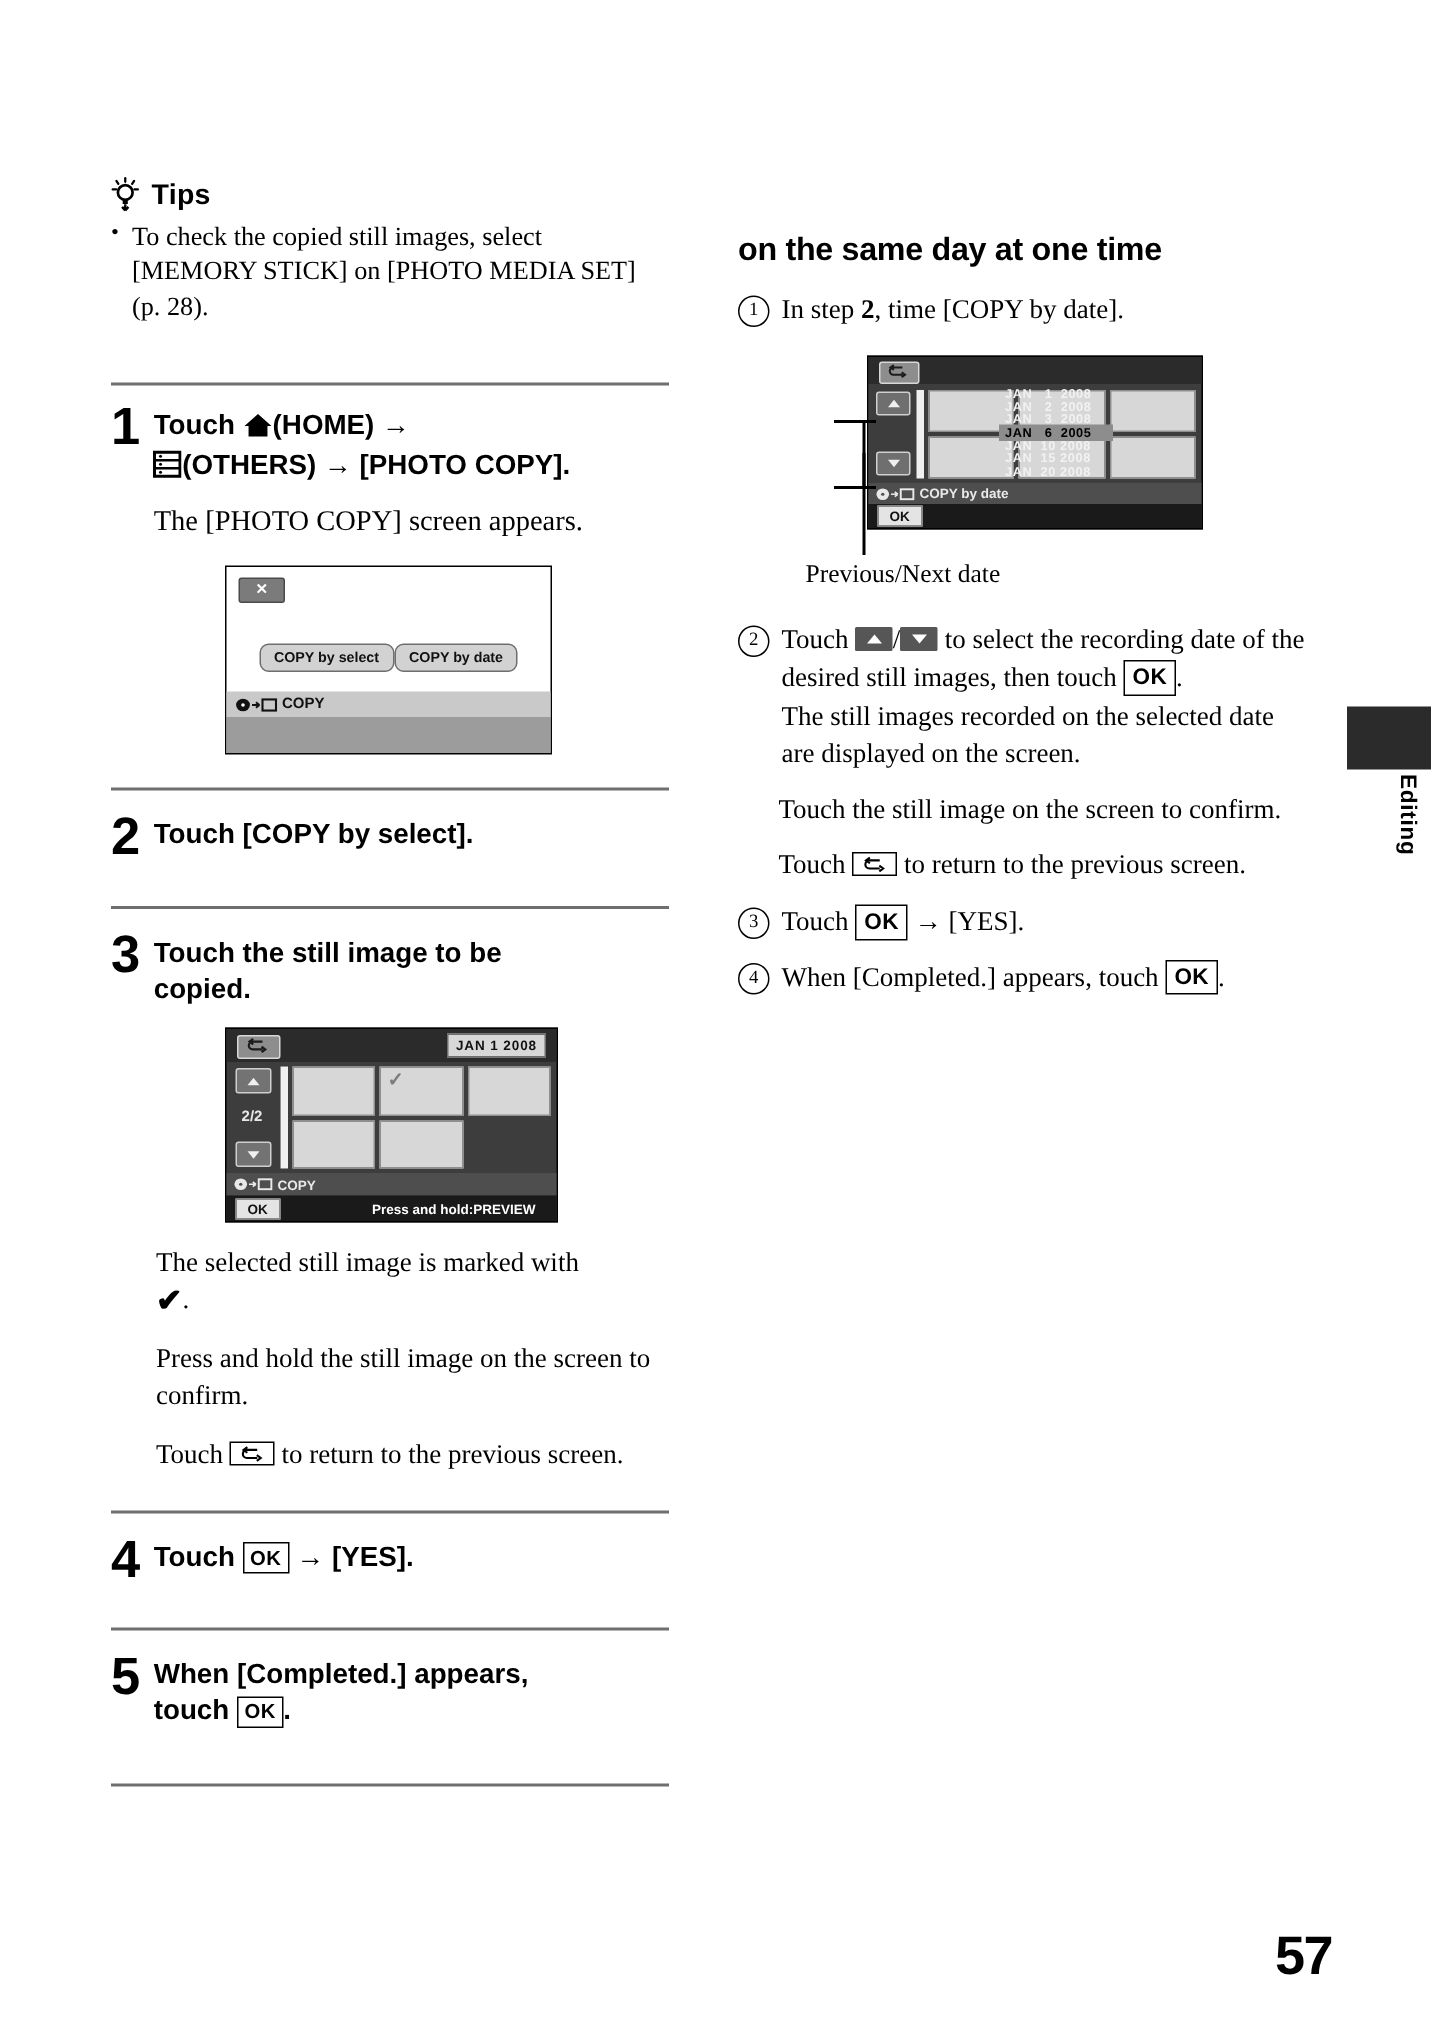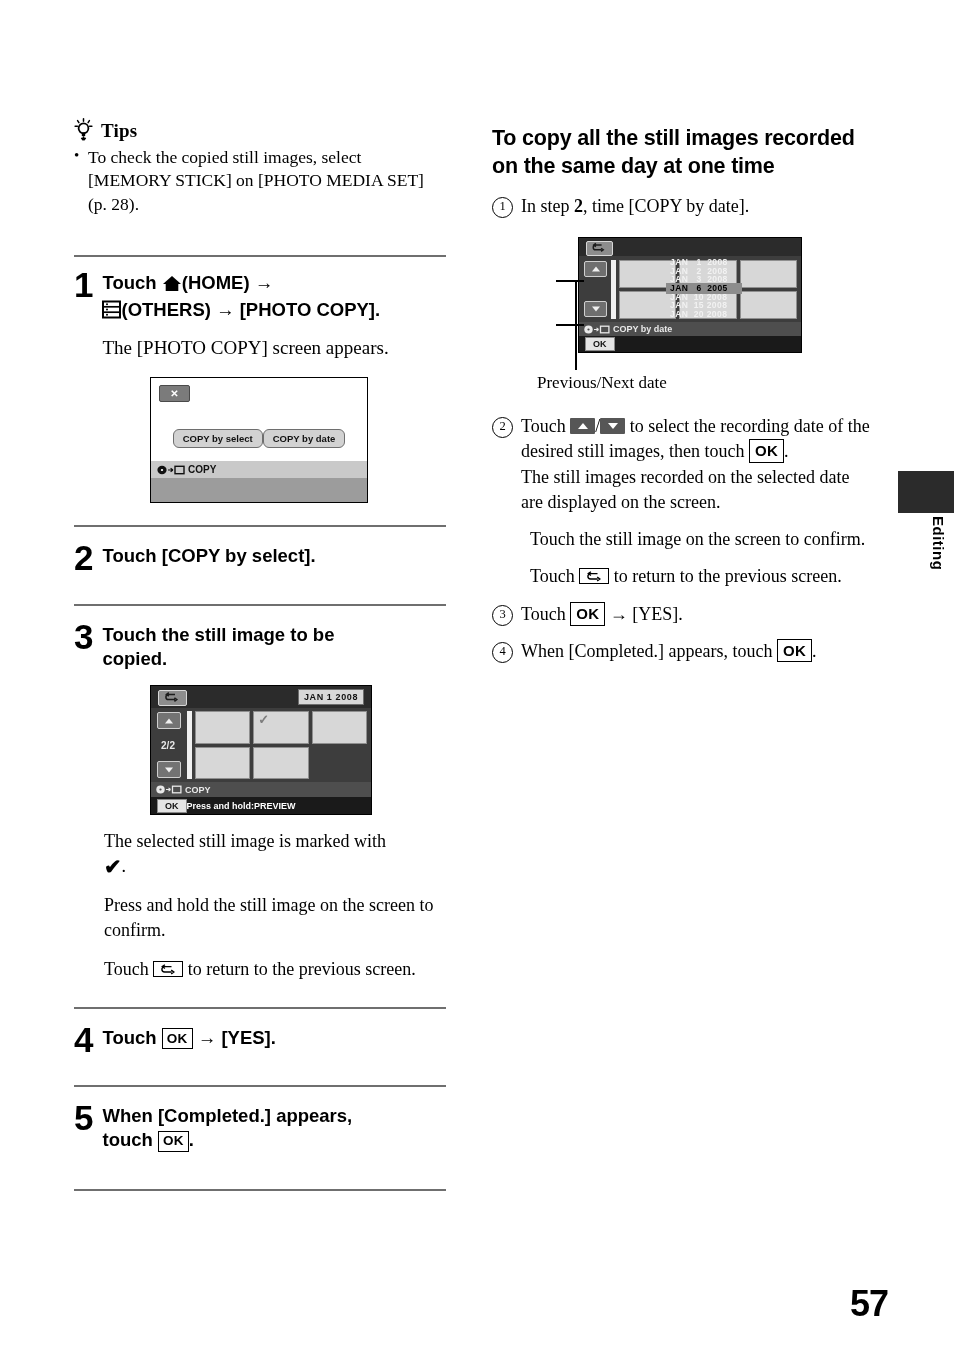--- a/index.html
+++ b/index.html
@@ -8,21 +8,21 @@
     font-family:"Liberation Serif", serif; color:#000;
   }
   .page{position:absolute;inset:0;}
 
   
   .col-left{position:absolute;left:74px;top:118px;width:372px;}
   .col-right{position:absolute;left:492px;top:125px;width:378px;}
 
   
   .tips-head{display:flex;align-items:flex-end;gap:8px;margin-bottom:4px;}
-  .tips-title{font-family:Liberation Serif, serif;font-weight:bold;font-size:19px;letter-spacing:.2px;}
+  .tips-title{font-family:Liberation Sans, sans-serif;font-weight:bold;font-size:19px;letter-spacing:.2px;}
   .bulb{width:19px;height:24px;position:relative;display:inline-block;}
   .bulb svg{display:block;}
   .tip-item{display:flex;font-size:17.5px;line-height:1.33;}
   .tip-bullet{width:14px;flex:0 0 14px;font-size:15px;line-height:1.33;}
   .tip-text{flex:1;}
 
   
   hr.rule{border:0;border-top:2.4px solid #6f6f6f;margin:0;}
 
   
@@ -63,21 +63,21 @@
     font-family:"Liberation Sans",sans-serif;font-weight:bold;font-size:21.5px;
     line-height:1.28;letter-spacing:-.2px;
   }
   .onum{display:flex;gap:8px;font-size:18px;line-height:1.4;margin-top:12px;font-family:"Liberation Serif",serif;}
   .onum .circ{
     flex:0 0 19px;width:19px;height:19px;border:1.4px solid #000;border-radius:50%;
     font-size:12.5px;line-height:17px;text-align:center;font-family:"Liberation Serif",serif;
     margin-top:3px;
   }
   .onum .otext{flex:1;}
-  .indent-para{margin-left:38px;font-size:18px;line-height:1.4;margin-top:12px;}
+  .indent-para{margin-left:27px;font-size:18px;line-height:1.4;margin-top:12px;}
 
   
   .lcd{position:relative;background:#ffffff;border:1px solid #000;box-sizing:border-box;}
 
   
   .s1{width:218px;height:126px;margin-left:76px;margin-top:17px;}
   .s1 .closebtn{
     position:absolute;left:8px;top:7px;width:29px;height:15px;background:#7b7b7b;
     border:1px solid #4a4a4a;border-radius:2px;color:#fff;font-family:"Liberation Sans",sans-serif;
     font-weight:bold;font-size:10px;line-height:15px;text-align:center;
@@ -132,21 +132,21 @@
     position:absolute;left:0;bottom:17px;width:100%;height:15px;background:#4e4e4e;
     display:flex;align-items:center;gap:3px;padding-left:5px;box-sizing:border-box;
     font-family:"Liberation Sans",sans-serif;font-weight:bold;font-size:9px;color:#e9e9e9;
   }
   .s2 .botbar{position:absolute;left:0;bottom:0;width:100%;height:17px;background:#1a1a1a;display:flex;align-items:center;}
   .s2 .okbtn{
     margin-left:6px;background:#e4e4e4;border:1px solid #8a8a8a;color:#111;
     font-family:"Liberation Sans",sans-serif;font-weight:bold;font-size:9px;padding:1px 7px;
   }
   .s2 .hint{
-    flex:1;text-align:left;color:#fff;font-family:"Liberation Sans",sans-serif;
+    flex:1;text-align:right;color:#fff;font-family:"Liberation Sans",sans-serif;
     font-weight:bold;font-size:9px;padding-right:14px;
   }
 
   
   .s3{width:224px;height:116px;margin-left:86px;margin-top:18px;background:#3d3d3d;border:1px solid #000;}
   .s3 .top{position:absolute;left:0;top:0;width:100%;height:18px;background:#2b2b2b;}
   .s3 .retbtn{position:absolute;left:7px;top:3px;width:25px;height:13px;background:#8d8d8d;border:1px solid #d8d8d8;border-radius:2px;}
   .s3 .leftrail{position:absolute;left:0;top:18px;width:30px;bottom:30px;background:#3d3d3d;}
   .s3 .rbtn{position:absolute;left:5px;width:21px;height:14px;background:#6f6f6f;border:1px solid #cfcfcf;border-radius:2px;}
   .s3 .rbtn.up{top:5px;}
@@ -378,21 +378,21 @@
       </div>
     </div>
 
     <div style="height:36px"></div>
     <hr class="rule">
   </div>
 
   <div class="col-right">
 
     <div class="h2">
-      <span>To copy all the still images recorded</span><br>
+      <br>
       <span>on the same day at one time</span>
     </div>
 
     <div class="onum" style="margin-top:14px">
       <div class="circ">1</div>
       <div class="otext">
         <span>In step </span><b>2</b><span>, time [COPY by date].</span>
       </div>
     </div>
 

